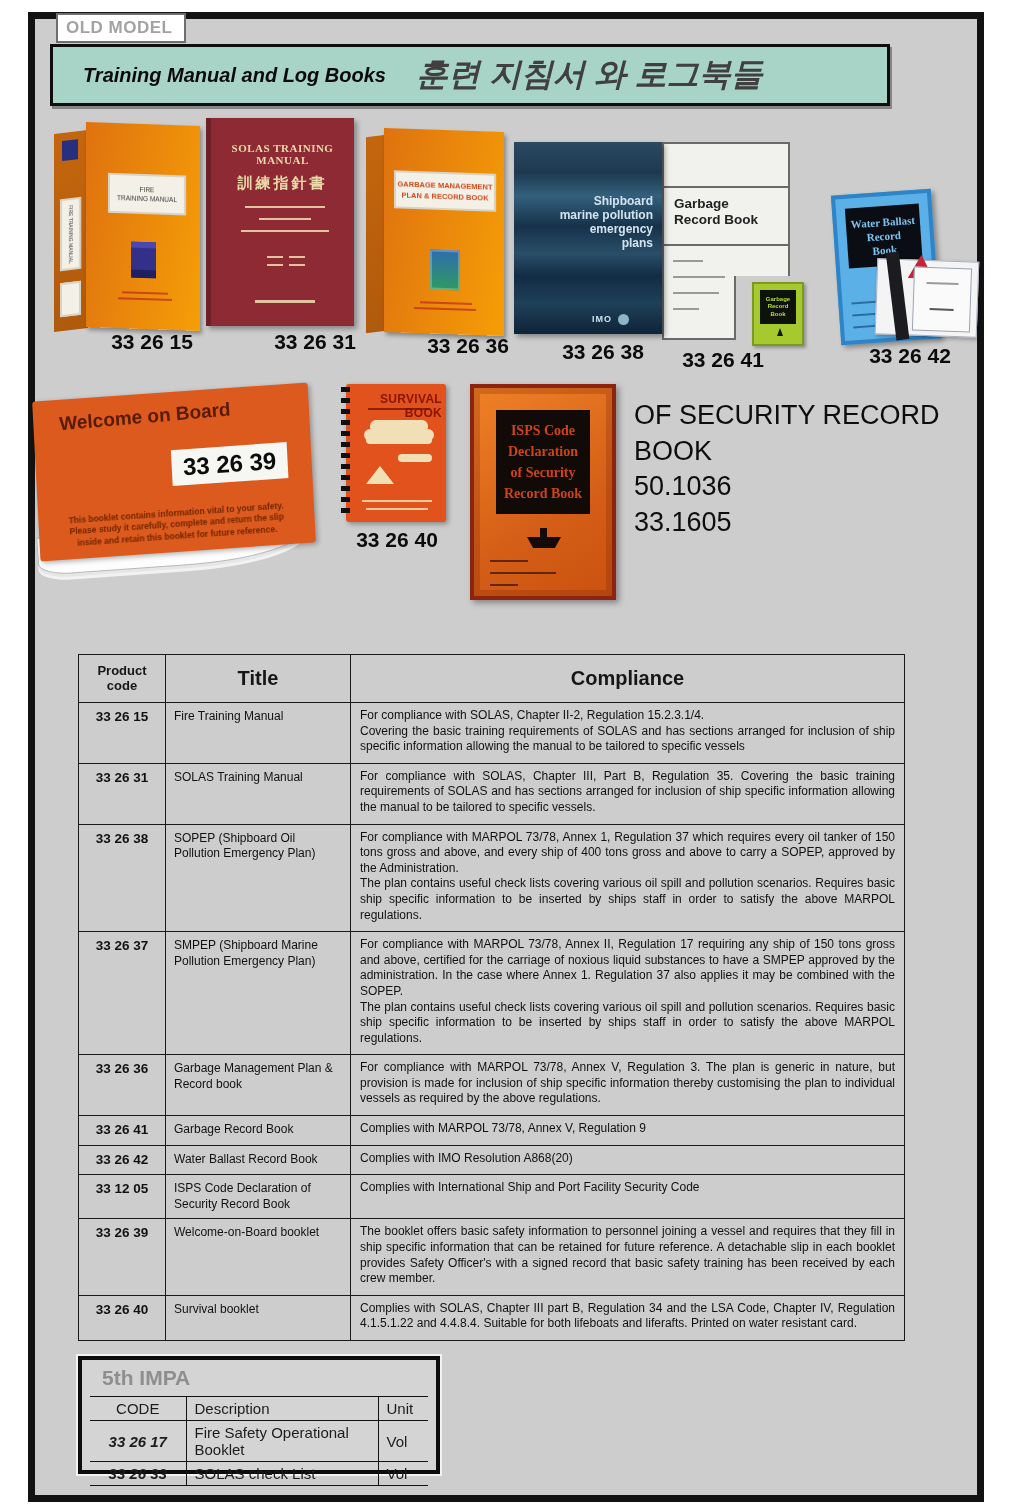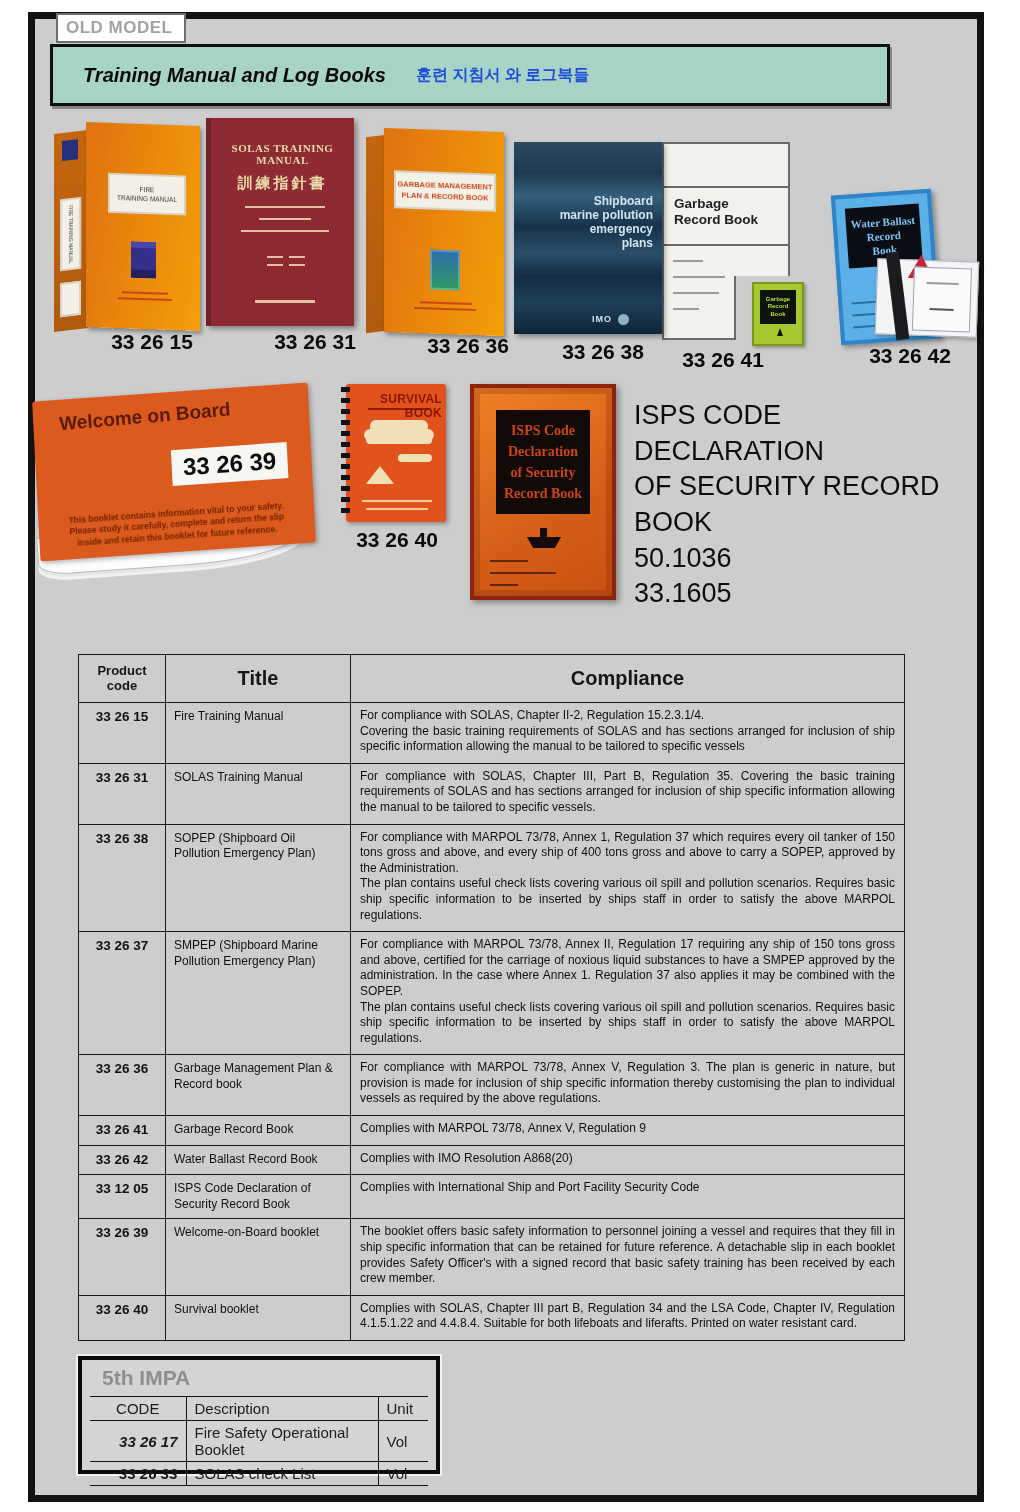--- a/index.html
+++ b/index.html
@@ -10,21 +10,21 @@
          border:7px solid #121212;box-sizing:border-box;}
   .old-model{left:56px;top:13px;width:130px;height:30px;background:#ffffff;
              border:2px solid #6e6e6e;box-sizing:border-box;z-index:6;
              display:flex;align-items:center;padding-left:8px;
              font-weight:bold;font-size:17px;color:#a2a2a2;letter-spacing:.5px;}
   .banner{left:50px;top:44px;width:840px;height:62px;background:#a8d4c8;
           border:3px solid #0e0e0e;box-sizing:border-box;z-index:4;
           display:flex;align-items:center;gap:30px;padding-left:30px;
           box-shadow:2px 3px 0 rgba(0,0,0,.35);}
   .banner .t-en{font-size:20px;font-weight:bold;font-style:italic;color:#0a0a0a;}
-  .banner .t-ko{font-size:16px;font-weight:bold;color:#1d4ed8;}
+  .banner .t-ko{font-size:32px;font-weight:bold;font-style:italic;color:#404040;}
   .code-label{font-weight:bold;font-size:21px;color:#0b0b0b;text-align:center;width:130px;z-index:5;}
 
   
   .binder-spine{background:linear-gradient(180deg,#c4660e,#b05a0c);transform:skewY(-7deg);}
   .binder-front{background:linear-gradient(100deg,#df720f,#f59e07);transform:skewY(2deg);
                 box-shadow:2px 3px 4px rgba(0,0,0,.35);}
   .white-label{background:#f3f0e7;border:2px solid #d8d3c4;box-sizing:border-box;
                display:flex;align-items:center;justify-content:center;text-align:center;}
   .blur-sm{filter:blur(.6px);}
   .deco-line{position:absolute;background:rgba(60,30,10,.55);height:2px;}
@@ -109,21 +109,21 @@
   td.c-title{font-size:12px;padding:6px 8px;line-height:1.3;}
   td.c-comp{font-size:12px;padding:5px 9px 8px;line-height:1.3;text-align:justify;white-space:pre-line;}
 
   
   .impa-box{left:78px;top:1356px;width:362px;height:118px;background:#d4d4d4;
             border:4px solid #0c0c0c;box-sizing:border-box;z-index:5;
             box-shadow:0 0 0 2px #f2f2f2;}
   .impa-title{position:absolute;left:20px;top:6px;font-size:21px;font-weight:bold;color:#8e8e8e;}
   table.impa{position:absolute;left:8px;top:36px;width:338px;border-collapse:collapse;table-layout:fixed;}
   table.impa td{border:1.7px solid #131313;font-size:15px;color:#1c1c1c;padding:3px 8px;}
-  table.impa td:first-child{border-left:none;text-align:right;}
+  table.impa td:first-child{border-left:none;}
   table.impa td:last-child{border-right:none;}
   td.i-code{font-weight:bold;font-style:italic;text-align:center;}
 </style>
 </head>
 <body>
 
 <div class="page">
   <div class="abs frame"></div>
 
   <div class="abs old-model">OLD MODEL</div>
@@ -252,21 +252,20 @@
 of Security
 Record Book</div>
     <div class="isps-funnel"></div>
     <div class="isps-hull"></div>
     <div class="dark-line" style="left:16px;top:172px;width:38px"></div>
     <div class="dark-line" style="left:16px;top:184px;width:66px"></div>
     <div class="dark-line" style="left:16px;top:196px;width:28px"></div>
   </div>
 
   <div class="abs isps-note">
-    <div>ISPS CODE DECLARATION</div>
     <div>OF SECURITY RECORD BOOK</div>
     <div>50.1036</div>
     <div>33.1605</div>
   </div>
 
   <table class="comp">
     <colgroup>
         <col style="width:87px">
         <col style="width:185px">
         <col>

